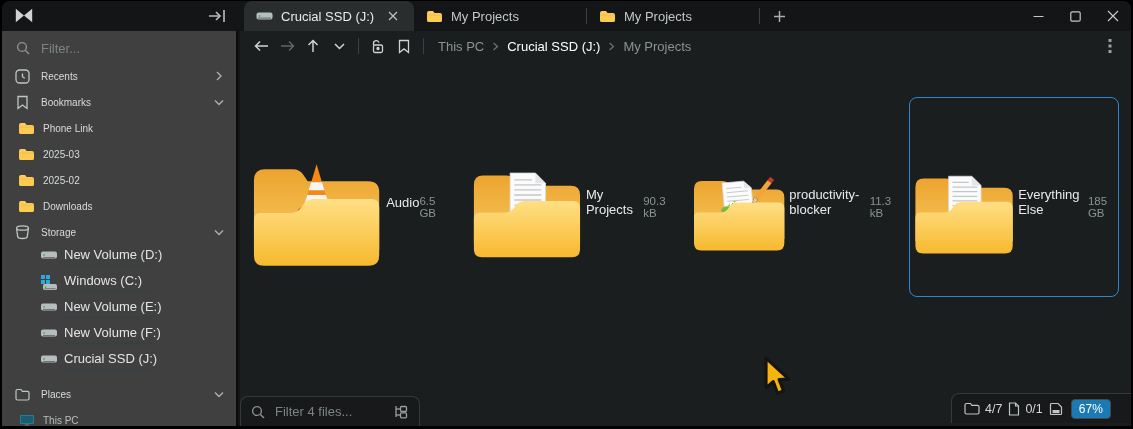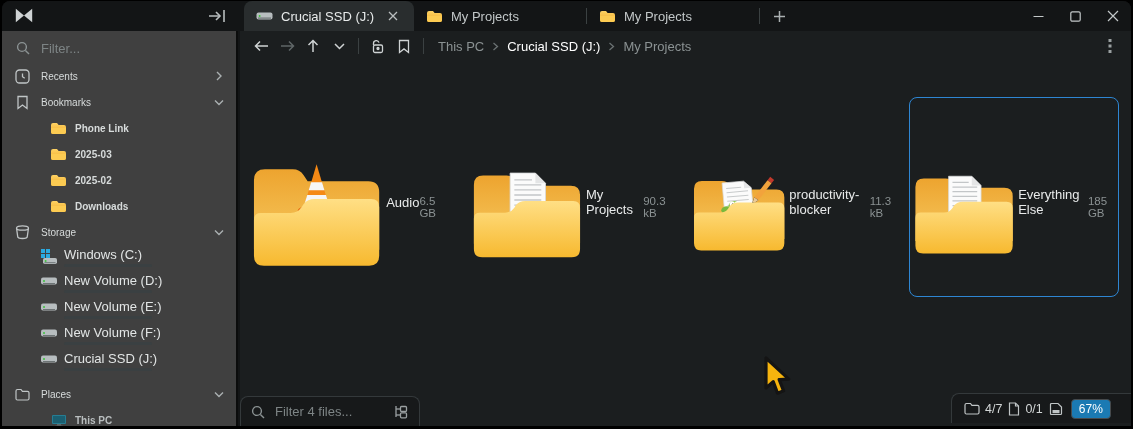--- a/index.html
+++ b/index.html
@@ -23,21 +23,21 @@
   .win-btn{width:37px;height:30px;display:flex;align-items:center;justify-content:center;}
 
   
   .sidebar{position:absolute;left:0;top:30px;bottom:0;width:236px;background:#404040;border-right:2px solid #0b0c0c;}
   .sb-filter{display:flex;align-items:center;gap:9px;height:26px;margin:4px 10px 2px 10px;padding:0 4px;}
   .sb-filter input{background:transparent;border:none;outline:none;color:#dfe2e2;font-size:13px;width:150px;}
   .sb-filter input::placeholder{color:#7d8485;}
   .sb-row{display:flex;align-items:center;height:26px;padding:0 12px;color:#d7dbdb;font-size:10px;cursor:pointer;}
   .sb-row .sb-ic{width:17px;display:flex;justify-content:center;margin-right:10px;}
   .sb-row .chev{margin-left:auto;display:flex;}
-  .sb-child{padding-left:48px;font-weight:bold;}
+  .sb-child{padding-left:16px;}
   .sb-child .sb-ic{margin-right:8px;}
   .drive-row{display:flex;align-items:flex-start;height:26px;padding:2px 12px 0 38px;cursor:pointer;}
   .drive-row .sb-ic{width:18px;display:flex;justify-content:center;margin-right:6px;margin-top:2px;}
   .drive-info{display:flex;flex-direction:column;}
   .drive-name{color:#e2e5e5;font-size:13px;line-height:15px;}
   .gauge{width:88px;height:3px;background:#3a4042;border-radius:2px;margin-top:2px;overflow:hidden;}
   .gauge-fill{height:100%;background:#1486c8;}
   .sb-section-gap{height:6px;}
 
   
@@ -255,46 +255,46 @@
         <span>Storage</span>
         <span class="chev">
           <svg width="10" height="10" viewBox="0 0 10 10" fill="none" stroke="#aab0b1" stroke-width="1.4">
               <path d="M1 3.5 l4 4 4-4"></path>
             </svg>
         </span>
       </div>
 
       <div class="drive-row">
         <span class="sb-ic">
+            <svg width="18" height="12" viewBox="0 0 18 12">
+              <rect x="1" y="2.5" width="16" height="7" rx="2" fill="#b7bdbf"></rect>
+              <circle cx="4" cy="6" r="1" fill="#3ec43e"></circle>
+              <rect x="3" y="8" width="12" height="1" fill="#6d7475"></rect>
+            </svg>
+          </span>
+        <span class="drive-info">
+          <span class="drive-name">New Volume (D:)</span>
+          <span class="gauge"><span class="gauge-fill" style="width: 43%;"></span></span>
+        </span>
+      </div>
+      <div class="drive-row">
+        <span class="sb-ic">
           <svg width="18" height="16" viewBox="0 0 18 16">
               <rect x="1" y="0" width="4" height="4" fill="#2aa9e0"></rect>
               <rect x="6" y="0" width="4" height="4" fill="#2aa9e0"></rect>
               <rect x="1" y="5" width="4" height="4" fill="#2aa9e0"></rect>
               <rect x="6" y="5" width="4" height="4" fill="#2aa9e0"></rect>
               <rect x="3" y="9" width="14" height="6" rx="1.8" fill="#b7bdbf"></rect>
               <circle cx="5.6" cy="12" r="1" fill="#3ec43e"></circle>
               <rect x="4.5" y="13.2" width="11" height="1" fill="#6d7475"></rect>
             </svg>
         </span>
         <span class="drive-info">
           <span class="drive-name">Windows (C:)</span>
           <span class="gauge"><span class="gauge-fill" style="width: 79%;"></span></span>
-        </span>
-      </div>
-      <div class="drive-row">
-        <span class="sb-ic">
-            <svg width="18" height="12" viewBox="0 0 18 12">
-              <rect x="1" y="2.5" width="16" height="7" rx="2" fill="#b7bdbf"></rect>
-              <circle cx="4" cy="6" r="1" fill="#3ec43e"></circle>
-              <rect x="3" y="8" width="12" height="1" fill="#6d7475"></rect>
-            </svg>
-          </span>
-        <span class="drive-info">
-          <span class="drive-name">New Volume (D:)</span>
-          <span class="gauge"><span class="gauge-fill" style="width: 43%;"></span></span>
         </span>
       </div>
       <div class="drive-row">
         <span class="sb-ic">
             <svg width="18" height="12" viewBox="0 0 18 12">
               <rect x="1" y="2.5" width="16" height="7" rx="2" fill="#b7bdbf"></rect>
               <circle cx="4" cy="6" r="1" fill="#3ec43e"></circle>
               <rect x="3" y="8" width="12" height="1" fill="#6d7475"></rect>
             </svg>
           </span>

